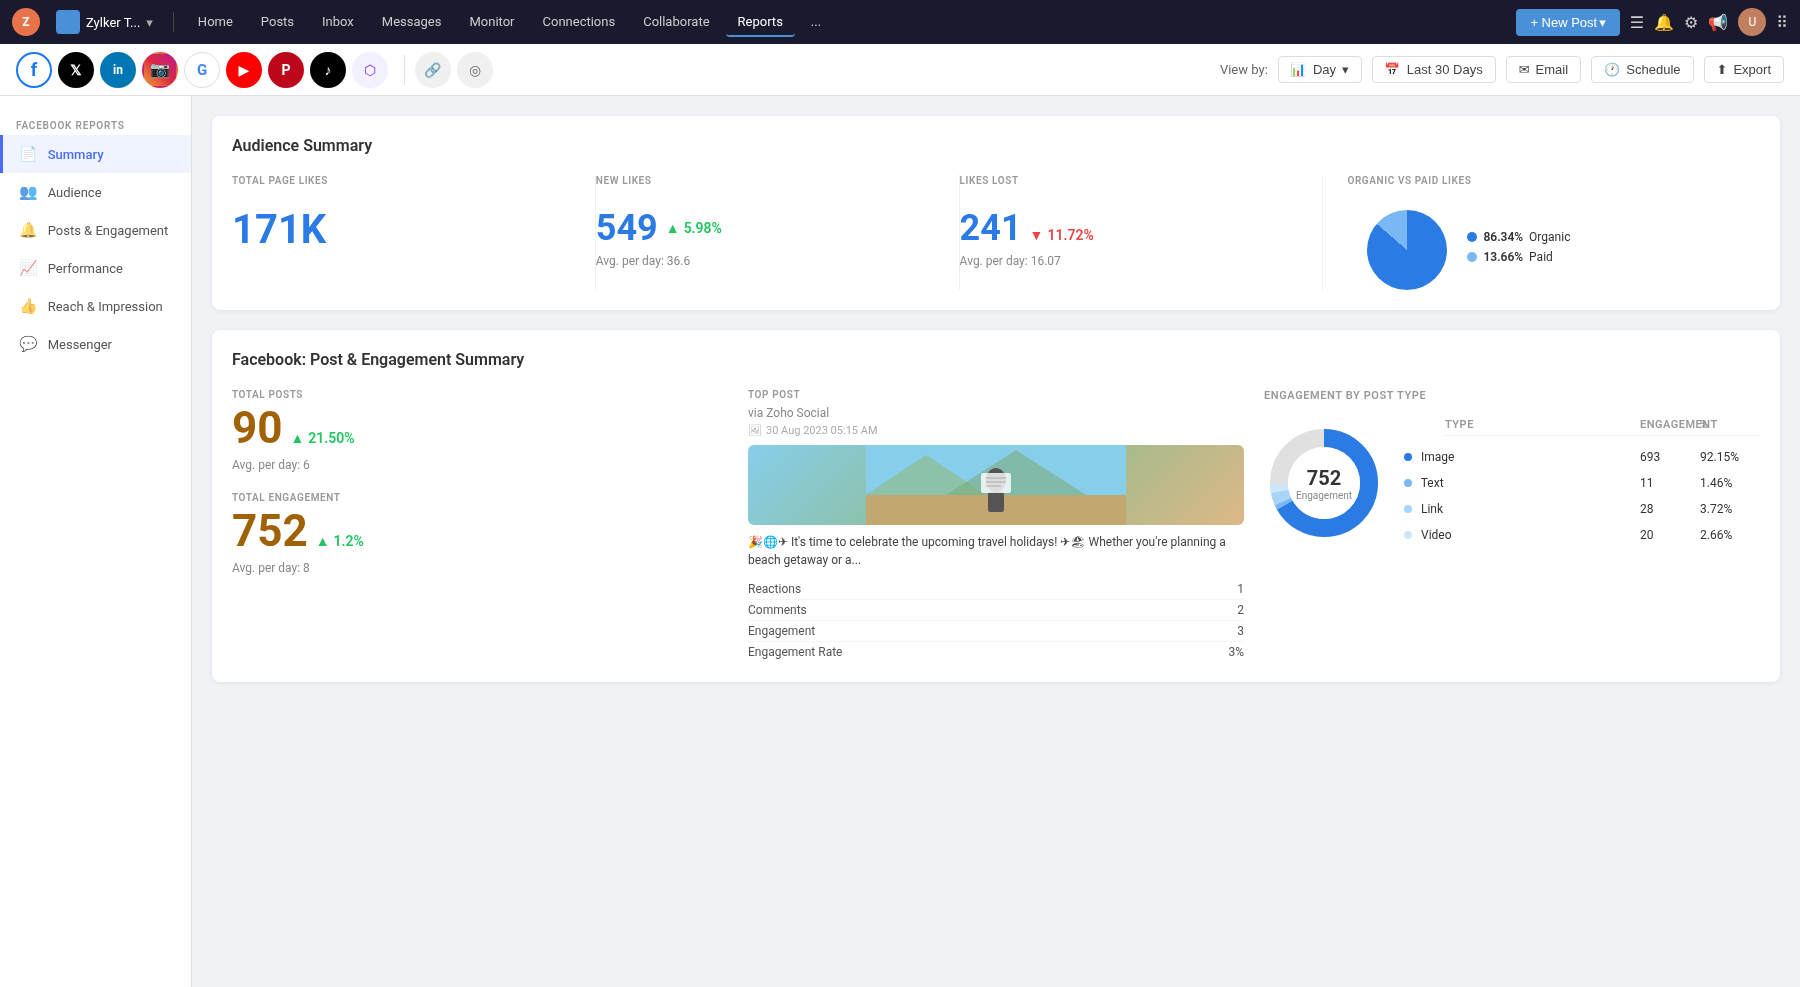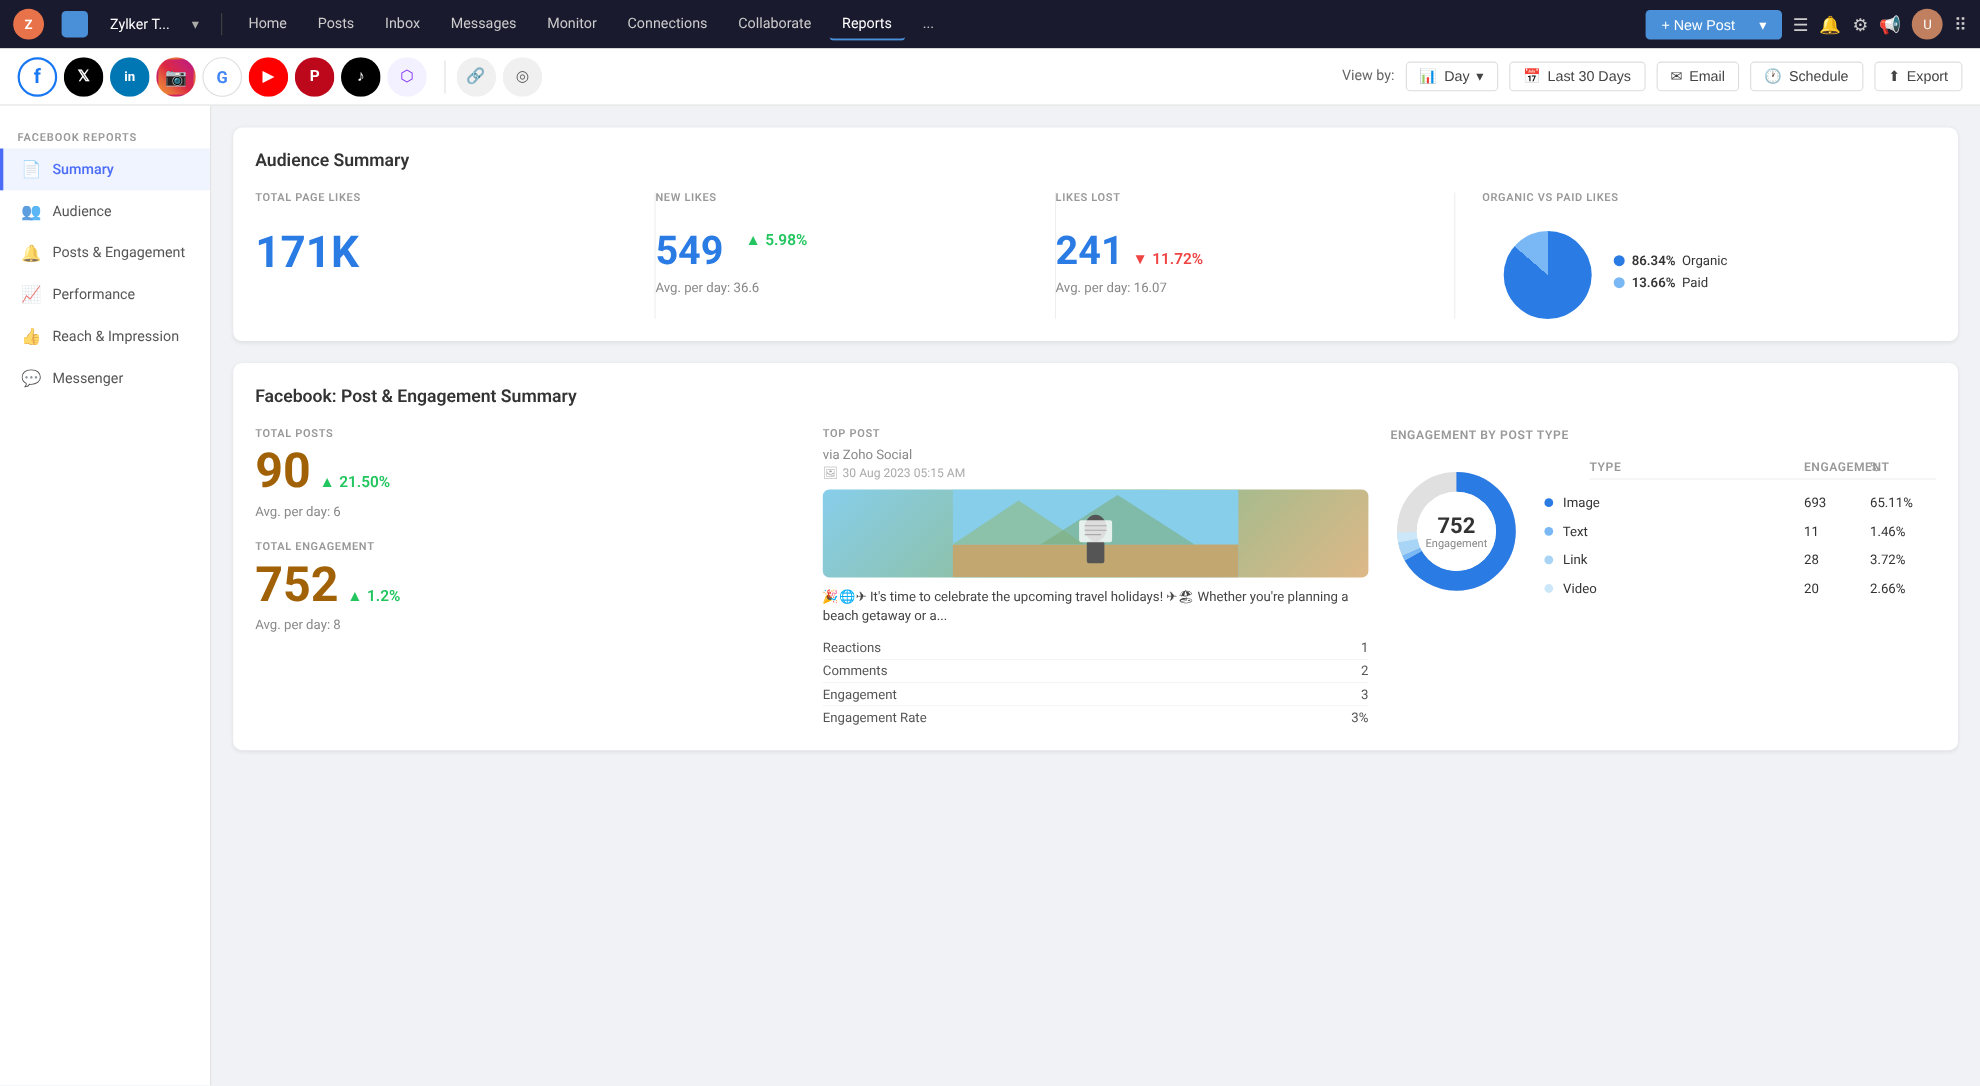--- a/index.html
+++ b/index.html
@@ -1,28 +1,28 @@
 <!DOCTYPE html>
 <html><head>
   <meta charset="utf-8">
   <style>
     * { box-sizing: border-box; margin: 0; padding: 0; }
     body { font-family: -apple-system, BlinkMacSystemFont, 'Segoe UI', Roboto, sans-serif; background: #f0f2f5; color: #333; font-size: 14px; }
 
     
     .top-nav { background: #1a1a2e; display: flex; align-items: center; height: 44px; padding: 0 12px; gap: 8px; }
     .nav-logo { width: 28px; height: 28px; background: #e8734a; border-radius: 50%; display: flex; align-items: center; justify-content: center; color: white; font-size: 12px; font-weight: bold; }
-    .nav-brand { display: flex; align-items: center; gap: 20px; color: white; font-size: 13px; padding: 0 8px; }
+    .nav-brand { display: flex; align-items: center; gap: 6px; color: white; font-size: 13px; padding: 0 8px; }
     .nav-brand-icon { width: 24px; height: 24px; background: #4a90d9; border-radius: 4px; }
     .nav-divider { width: 1px; height: 20px; background: #444; margin: 0 4px; }
     .nav-items { display: flex; gap: 4px; flex: 1; }
     .nav-item { color: #ccc; padding: 6px 12px; border-radius: 4px; cursor: pointer; font-size: 13px; text-decoration: none; }
     .nav-item.reports-active { color: white; border-bottom: 2px solid #4a90d9; }
     .nav-actions { display: flex; align-items: center; gap: 10px; }
-    .btn-new-post { background: #4a90d9; color: white; border: none; padding: 6px 14px; border-radius: 4px; cursor: pointer; font-size: 13px; display: flex; align-items: center; gap: 22px; }
+    .btn-new-post { background: #4a90d9; color: white; border: none; padding: 6px 14px; border-radius: 4px; cursor: pointer; font-size: 13px; display: flex; align-items: center; gap: 2px; }
     .nav-icon-btn { color: #ccc; cursor: pointer; font-size: 16px; }
     .avatar { width: 28px; height: 28px; border-radius: 50%; background: #c08060; display: flex; align-items: center; justify-content: center; color: white; font-size: 12px; }
 
     
     .social-tabs { background: white; display: flex; align-items: center; padding: 0 16px; border-bottom: 1px solid #e0e0e0; height: 52px; }
     .social-icon { width: 36px; height: 36px; border-radius: 50%; display: flex; align-items: center; justify-content: center; cursor: pointer; font-size: 16px; margin-right: 6px; border: 2px solid transparent; }
     .social-icon.facebook { border-color: #1877f2; }
     .social-icon.twitter { background: #000; color: white; }
     .social-sep { width: 1px; height: 30px; background: #e0e0e0; margin: 0 10px; }
 
@@ -213,21 +213,21 @@
       <div class="card-title">Audience Summary</div>
       <div class="audience-grid">
 
         <div class="stat-block">
           <div class="stat-label">TOTAL PAGE LIKES</div>
           <div class="stat-value">171K</div>
         </div>
 
         <div class="stat-block">
           <div class="stat-label">NEW LIKES</div>
-          <div style="display:flex;align-items:flex-start;gap:12px;">
+          <div style="display:flex;align-items:center;">
             <div class="stat-value-med">549</div>
             <span class="stat-change up">
               <span>▲</span>
               <span>5.98%</span>
             </span>
           </div>
           <div class="stat-avg">Avg. per day: 36.6</div>
         </div>
 
         <div class="stat-block">
@@ -368,21 +368,21 @@
                 <span>TYPE</span>
                 <span>ENGAGEMENT</span>
                 <span>%</span>
               </div>
               <div class="engagement-table-row">
                 <span>
                   <span class="type-dot" style="background:#2a7be4;"></span>
                   <span>Image</span>
                 </span>
                 <span>693</span>
-                <span>65.11%</span>
+                <span>92.15%</span>
               </div>
               <div class="engagement-table-row">
                 <span>
                   <span class="type-dot" style="background:#7ab8f5;"></span>
                   <span>Text</span>
                 </span>
                 <span>11</span>
                 <span>1.46%</span>
               </div>
               <div class="engagement-table-row">

